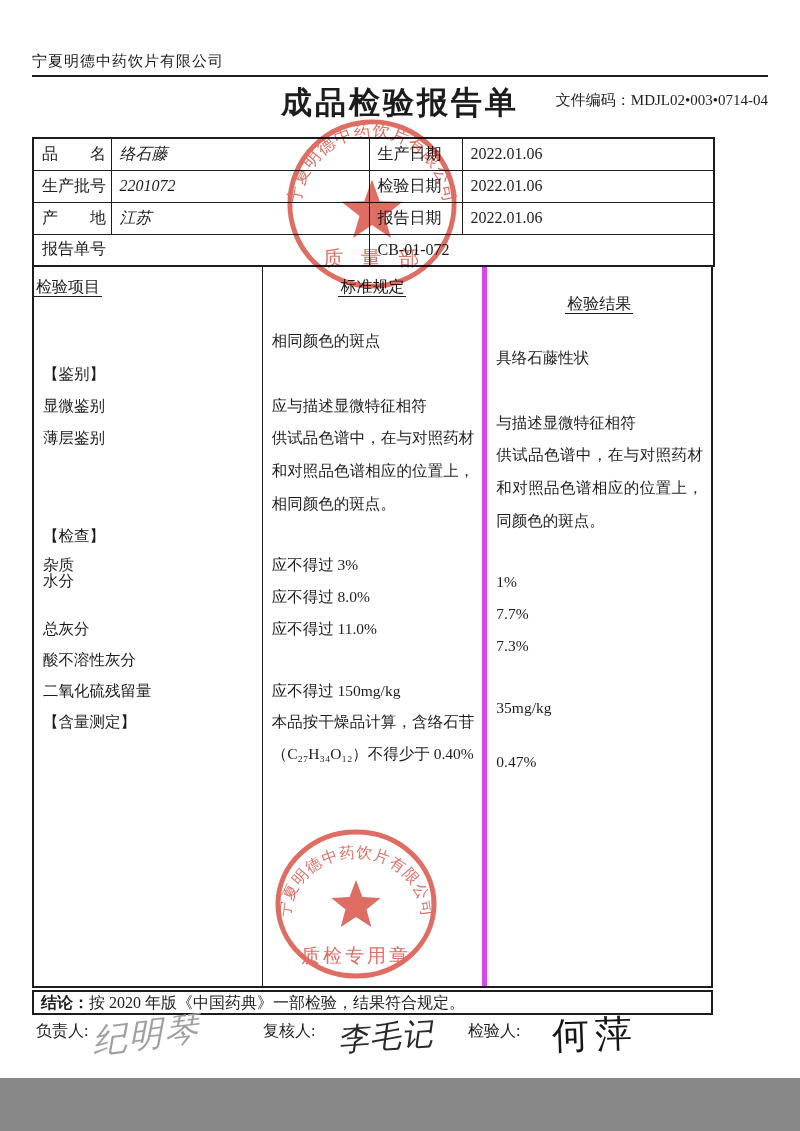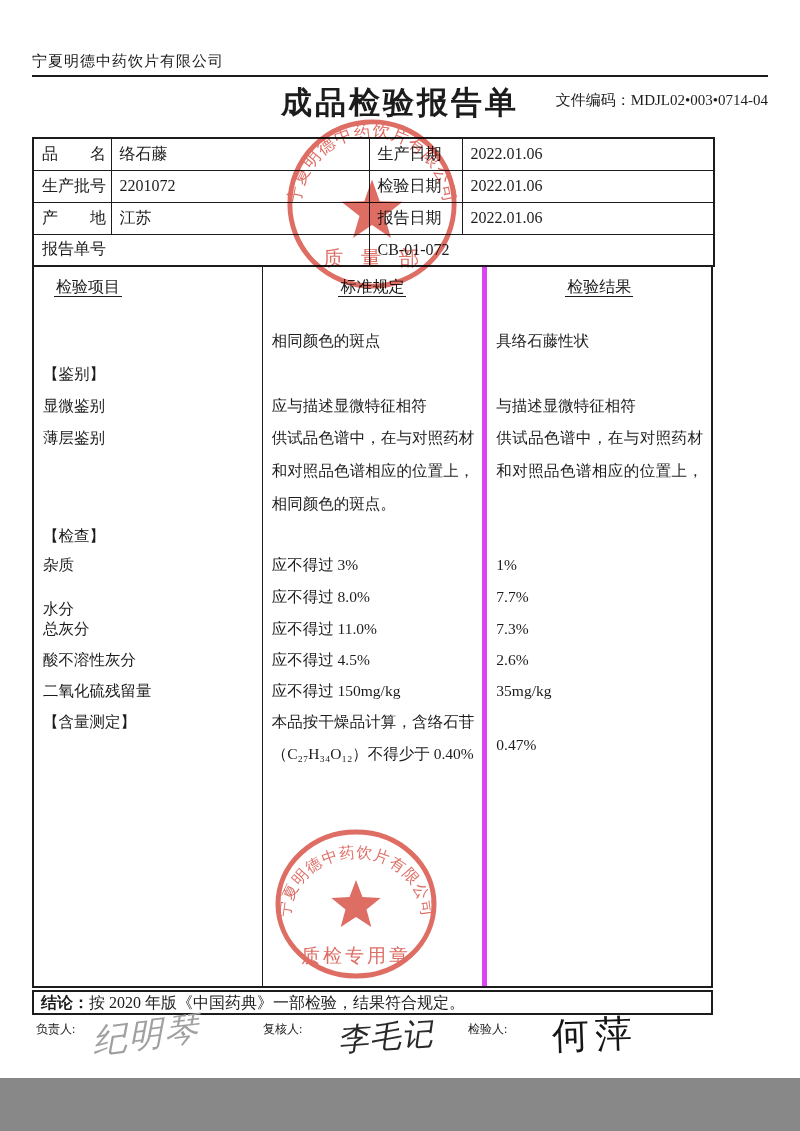--- a/index.html
+++ b/index.html
@@ -16,44 +16,44 @@
   .hdr-rule    { position:absolute; left:32px; top:75px; width:736px; height:2px; background:#1c1c1c; }
   .doc-title   { position:absolute; left:0; top:82px; width:100%; text-align:center;
                  font-size:31px; font-weight:700; letter-spacing:3px; }
   
   table.info { position:absolute; left:32px; top:137px; width:681px; height:128px;
                border-collapse:collapse; table-layout:fixed; }
   table.info td { border:1px solid #1c1c1c; font-size:16px; padding:0 6px 0 8px;
                   height:32px; vertical-align:middle; white-space:nowrap; overflow:hidden; }
   table.info { border:2px solid #1c1c1c; }
   table.info td.c1 { width:78px; }
-  table.info td.c2 { width:258px; }
+  table.info td.c2 { width:258px;font-style:italic; }
   table.info td.c3 { width:93px; }
   table.info td.c4 { width:252px; }
   
   .rtable { position:absolute; left:32px; top:265px; width:681px; height:723px;
             border:2px solid #1c1c1c; display:flex; }
   .rcol { position:relative; height:100%; }
   .rcol1 { width:230px; border-right:1px solid #1c1c1c; }
   .rcol2 { width:226px; border-right:5px solid #d946ef; }
-  .rcol3 { width:225px; }
+  .rcol3 { width:225px;margin-top:17px; }
   .rhead { position:absolute; top:10px; left:0; width:100%; font-size:16px; }
   .rhead span { border-bottom:1px solid #1c1c1c; padding:0 2px 1px 2px; }
-  .rcol1 .rhead { text-align:left; padding-left:20px; }
+  .rcol1 .rhead { text-align:left; padding-left:0; }
   .rcol2 .rhead, .rcol3 .rhead { text-align:center; }
   .rline { position:absolute; left:9px; right:8px; height:23px; line-height:23px;
            font-size:15.5px; white-space:nowrap; overflow:visible; }
   .rline.just { white-space:normal; text-align:justify; text-align-last:justify; overflow:hidden; }
   
   .conclusion { position:absolute; left:32px; top:990px; width:681px; height:25px;
                 border:2px solid #1c1c1c; font-size:16px; line-height:21px; padding-left:7px;
                 white-space:nowrap; }
   .conclusion .lab { font-weight:700; }
   
-  .flabel { position:absolute; top:1021px; font-size:12px; }
+  .flabel { position:absolute; top:1021px; font-size:16px; }
   .sig { position:absolute; white-space:nowrap; font-family:cursive; }
   .sig1 { left:95px;  top:1012px; font-size:34px; color:#a0a0a0;
           transform:rotate(-7deg) skewX(-18deg); letter-spacing:2px; }
   .sig2 { left:340px; top:1016px; font-size:31px; color:#2a2a2a;
           transform:rotate(-4deg) skewX(-12deg); letter-spacing:1px; }
   .sig3 { left:552px; top:1010px; font-size:37px; color:#161616;
           transform:rotate(-2deg); letter-spacing:6px; }
   
   .stamp { position:absolute; mix-blend-mode:multiply; opacity:.82; }
   .stamp-top    { left:284px; top:116px; width:176px; height:176px; }
@@ -99,53 +99,52 @@
 
   <div class="rtable">
 
     <div class="rcol rcol1">
       <div class="rhead"><span>检验项目</span></div>
       <div class="rline" style="top:95px">【鉴别】</div>
       <div class="rline" style="top:127px">显微鉴别</div>
       <div class="rline" style="top:159px">薄层鉴别</div>
       <div class="rline" style="top:257px">【检查】</div>
       <div class="rline" style="top:286px">杂质</div>
-      <div class="rline" style="top:330px">水分</div>
+      <div class="rline" style="top:302px">水分</div>
       <div class="rline" style="top:350px">总灰分</div>
       <div class="rline" style="top:381px">酸不溶性灰分</div>
       <div class="rline" style="top:412px">二氧化硫残留量</div>
       <div class="rline" style="top:443px">【含量测定】</div>
     </div>
 
     <div class="rcol rcol2">
       <div class="rhead"><span>标准规定</span></div>
       <div class="rline" style="top:62px">相同颜色的斑点</div>
       <div class="rline" style="top:127px">应与描述显微特征相符</div>
       <div class="rline just" style="top:159px">供试品色谱中，在与对照药材色谱</div>
       <div class="rline just" style="top:192px">和对照品色谱相应的位置上，应显</div>
       <div class="rline" style="top:225px">相同颜色的斑点。</div>
       <div class="rline" style="top:286px">应不得过 3%</div>
       <div class="rline" style="top:318px">应不得过 8.0%</div>
       <div class="rline" style="top:350px">应不得过 11.0%</div>
-      <div class="rline" style="top:381px">应不得过 4.5%</div>
       <div class="rline" style="top:412px">应不得过 150mg/kg</div>
       <div class="rline just" style="top:443px">本品按干燥品计算，含络石苷</div>
       <div class="rline" style="top:475px">（C₂₇H₃₄O₁₂）不得少于 0.40%</div>
     </div>
 
     <div class="rcol rcol3">
       <div class="rhead"><span>检验结果</span></div>
       <div class="rline" style="top:62px">具络石藤性状</div>
       <div class="rline" style="top:127px">与描述显微特征相符</div>
       <div class="rline just" style="top:159px">供试品色谱中，在与对照药材色谱</div>
       <div class="rline just" style="top:192px">和对照品色谱相应的位置上，显相</div>
+      <div class="rline" style="top:225px">同颜色的斑点。</div>
       <div class="rline" style="top:286px">1%</div>
       <div class="rline" style="top:318px">7.7%</div>
       <div class="rline" style="top:350px">7.3%</div>
-      <div class="rline" style="top:381px">2.6%</div>
       <div class="rline" style="top:412px">35mg/kg</div>
       <div class="rline" style="top:466px">0.47%</div>
     </div>
   </div>
 
   <div class="conclusion">
     <span class="lab">结论：</span><span>按 2020 年版《中国药典》一部检验，结果符合规定。</span>
   </div>
 
   <div class="flabel" style="left:36px">负责人:</div>

